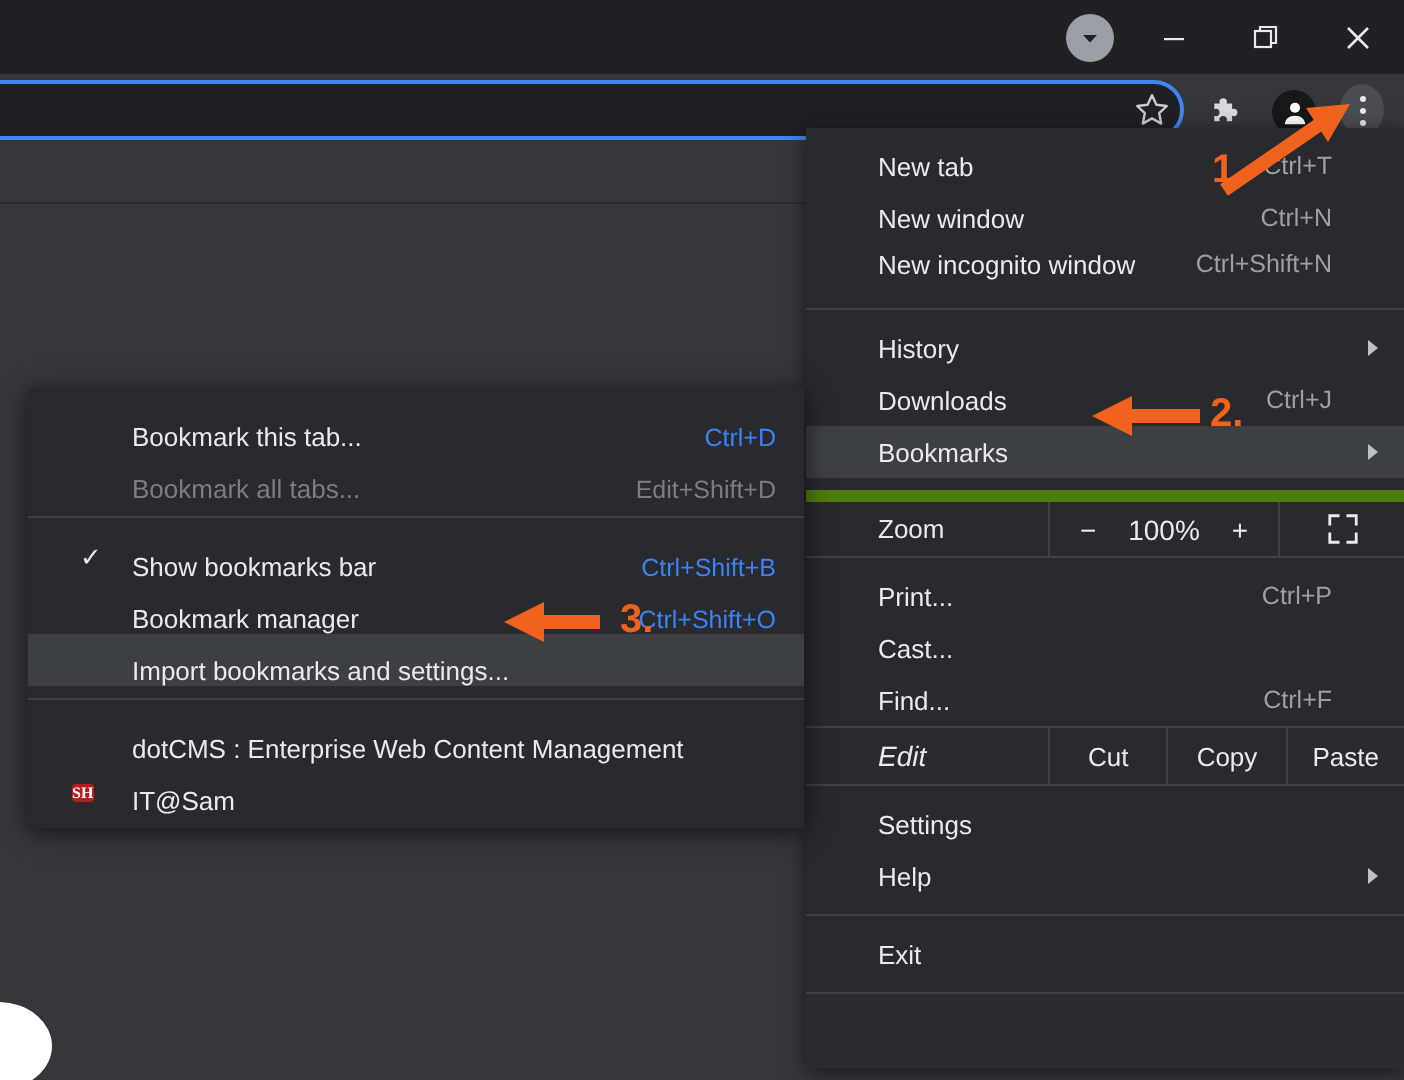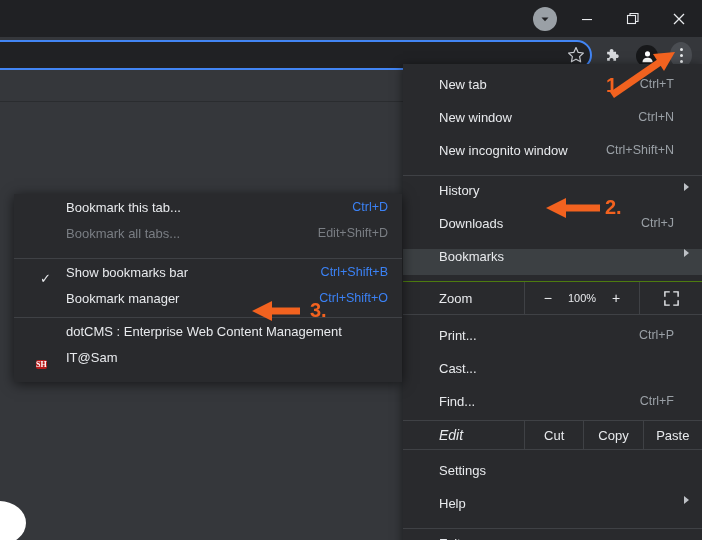--- a/index.html
+++ b/index.html
@@ -78,46 +78,46 @@
 
   
   .menu {
     position: absolute; left: 403px; top: 64px; width: 299px;
     background: #292a2d; color: #e8eaed;
     font-size: 13px;
     box-shadow: 0 2px 10px rgba(0,0,0,.55);
     padding: 6px 0 0 0;
   }
   .mi {
-    position: relative; height: 26px; display: flex; 
-    padding: 0 14px 0 36px; white-space: nowrap; margin-top: 7px;
+    position: relative; height: 26px; display: flex; align-items: center;
+    padding: 0 14px 0 36px; white-space: nowrap;
   }
   .mi .accel {
-    position: absolute; right: 28px; color: #9aa0a6; font-size: 12.5px;
+    position: absolute; right: 36px; color: #9aa0a6; font-size: 12.5px;
   }
   .mi .arrow {
     position: absolute; right: 13px; width: 0; height: 0;
     border-left: 5px solid #bdc1c6; border-top: 4px solid transparent; border-bottom: 4px solid transparent;
   }
   .mi.hl { background: #3c4043; }
   .sep { height: 1px; background: #3f4145; margin: 6px 0; }
   .pad-b { padding-bottom: 6px; }
 
   
   .zoomrow {
     display: flex; align-items: stretch; height: 34px;
-    border-top: 1px solid #4d7c0f; border-bottom: 1px solid #3f4145;
+    border-top: 6px solid #4d7c0f; border-bottom: 1px solid #3f4145;
   }
   .zoomrow .lbl { flex: 0 0 121px; display: flex; align-items: center; padding-left: 36px; font-size: 13px; }
   .zoomrow .ctrls {
     flex: 1; display: flex; align-items: center; justify-content: center;
     border-left: 1px solid #3f4145; border-right: 1px solid #3f4145; gap: 14px;
   }
   .zoomrow .ctrls .mn, .zoomrow .ctrls .pl { color: #e8eaed; font-size: 14px; width: 12px; text-align:center; }
-  .zoomrow .ctrls .val { color: #e8eaed; font-size: 11px; }
+  .zoomrow .ctrls .val { color: #e8eaed; font-size: 14px; }
   .zoomrow .full { flex: 0 0 62px; display: flex; align-items: center; justify-content: center; }
 
   
   .editrow {
     display: flex; align-items: stretch; height: 30px;
     border-top: 1px solid #3f4145; border-bottom: 1px solid #3f4145;
   }
   .editrow .lbl { flex: 0 0 121px; display: flex; align-items: center; padding-left: 36px; font-size: 14px; font-style: italic; }
   .editrow .ebtn {
     flex: 1; display: flex; align-items: center; justify-content: center;
@@ -130,21 +130,21 @@
   }
 
   
   .submenu {
     position: absolute; left: 14px; top: 194px; width: 388px;
     background: #292a2d; color: #e8eaed; font-size: 13px;
     box-shadow: 0 2px 12px rgba(0,0,0,.6);
     padding: 6px 0;
   }
   .smi {
-    position: relative; height: 26px; display: flex; align-items: flex-start;
+    position: relative; height: 26px; display: flex; align-items: flex-end;
     padding: 0 14px 0 52px; white-space: nowrap;
   }
   .smi .accel { position: absolute; right: 14px; color: #3b82f6; font-size: 12.5px; }
   .smi.dim, .smi.dim .accel { color: #7a7e84; }
   .smi.hl { background: #3c4043; }
   .smi .check { position: absolute; left: 26px; top: 6px; color: #e8eaed; font-size: 13px; }
   .smi .fav { position: absolute; left: 22px; top: 5px; width: 16px; height: 16px; }
   .dot-icon { width: 15px; height: 15px; border-radius: 50%; background: #cf2ad8; margin-top:1px; }
   .sam-icon {
     width: 16px; height: 16px; background: #b91c1c; border-radius: 2px;
@@ -314,20 +314,23 @@
     <div class="sep" style="margin:0 0 6px 0;"></div>
     <div class="smi">
       <span class="check">✓</span>
       <span>Show bookmarks bar</span>
       <span class="accel">Ctrl+Shift+B</span>
     </div>
     <div class="smi">
       <span>Bookmark manager</span>
       <span class="accel">Ctrl+Shift+O</span>
     </div>
+    <div class="smi hl" style="margin-bottom:6px;">
+      <span>Import bookmarks and settings...</span>
+    </div>
     <div class="sep" style="margin:0 0 6px 0;"></div>
     <div class="smi">
       <span class="fav"><span class="dot-icon"></span></span>
       <span>dotCMS : Enterprise Web Content Management</span>
     </div>
     <div class="smi">
       <span class="fav">
         <span class="sam-icon">SH</span>
       </span>
       <span>IT@Sam</span>

